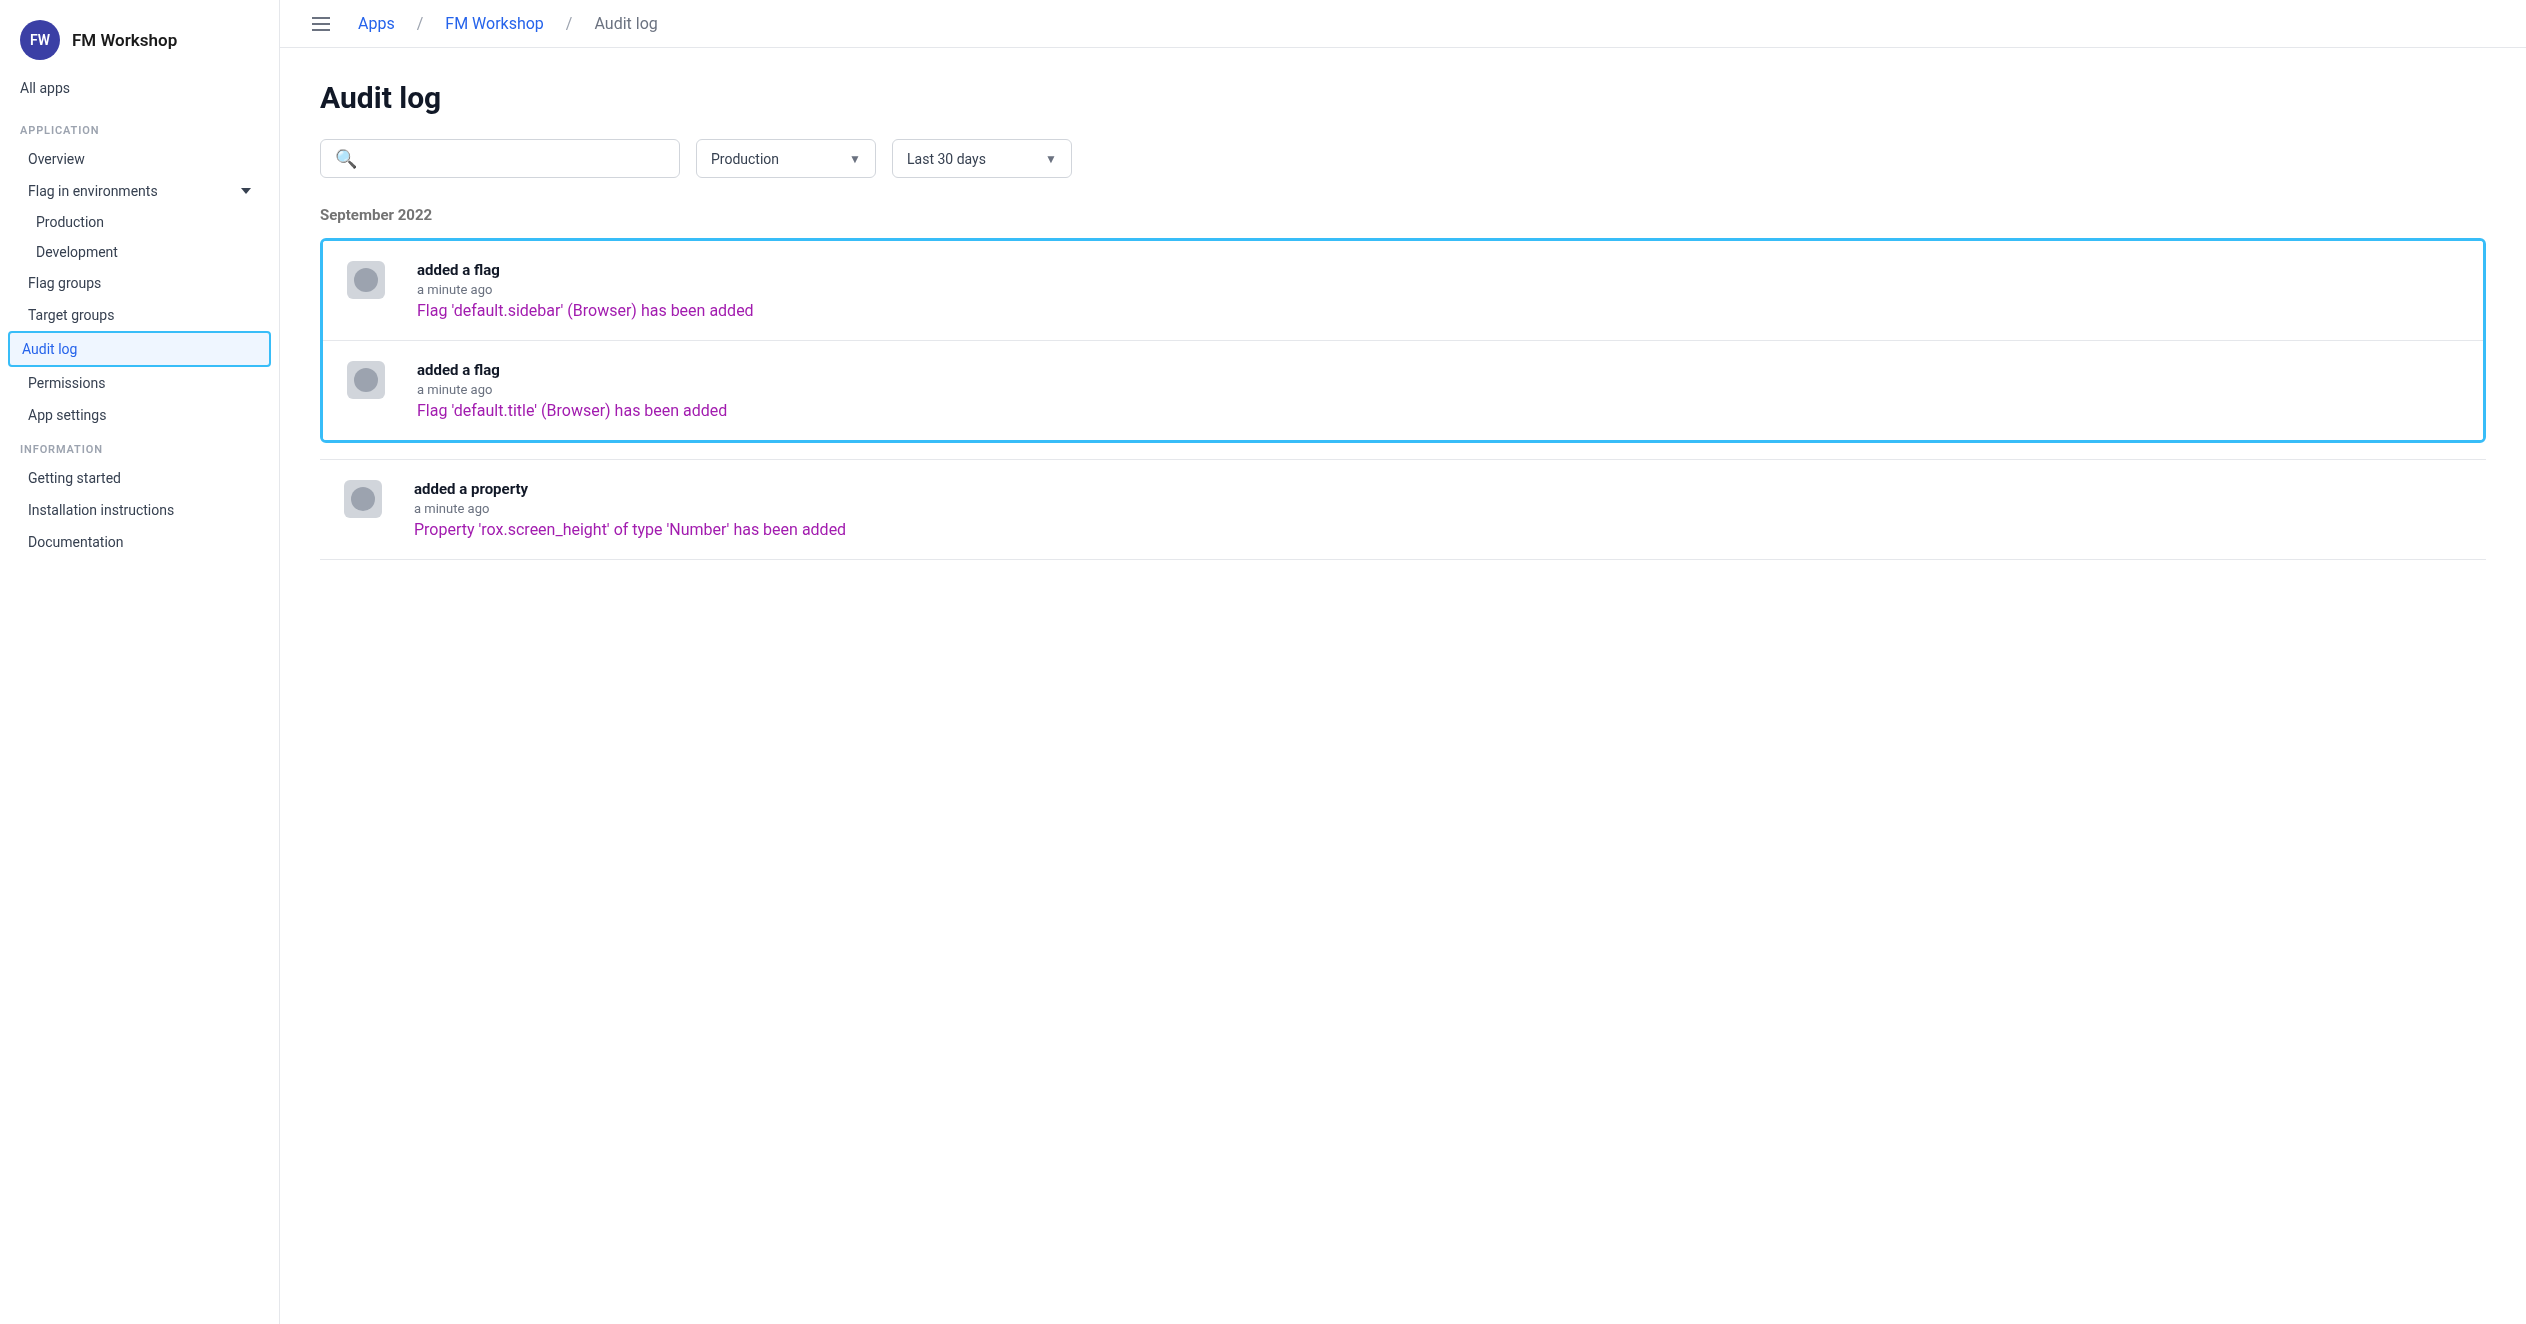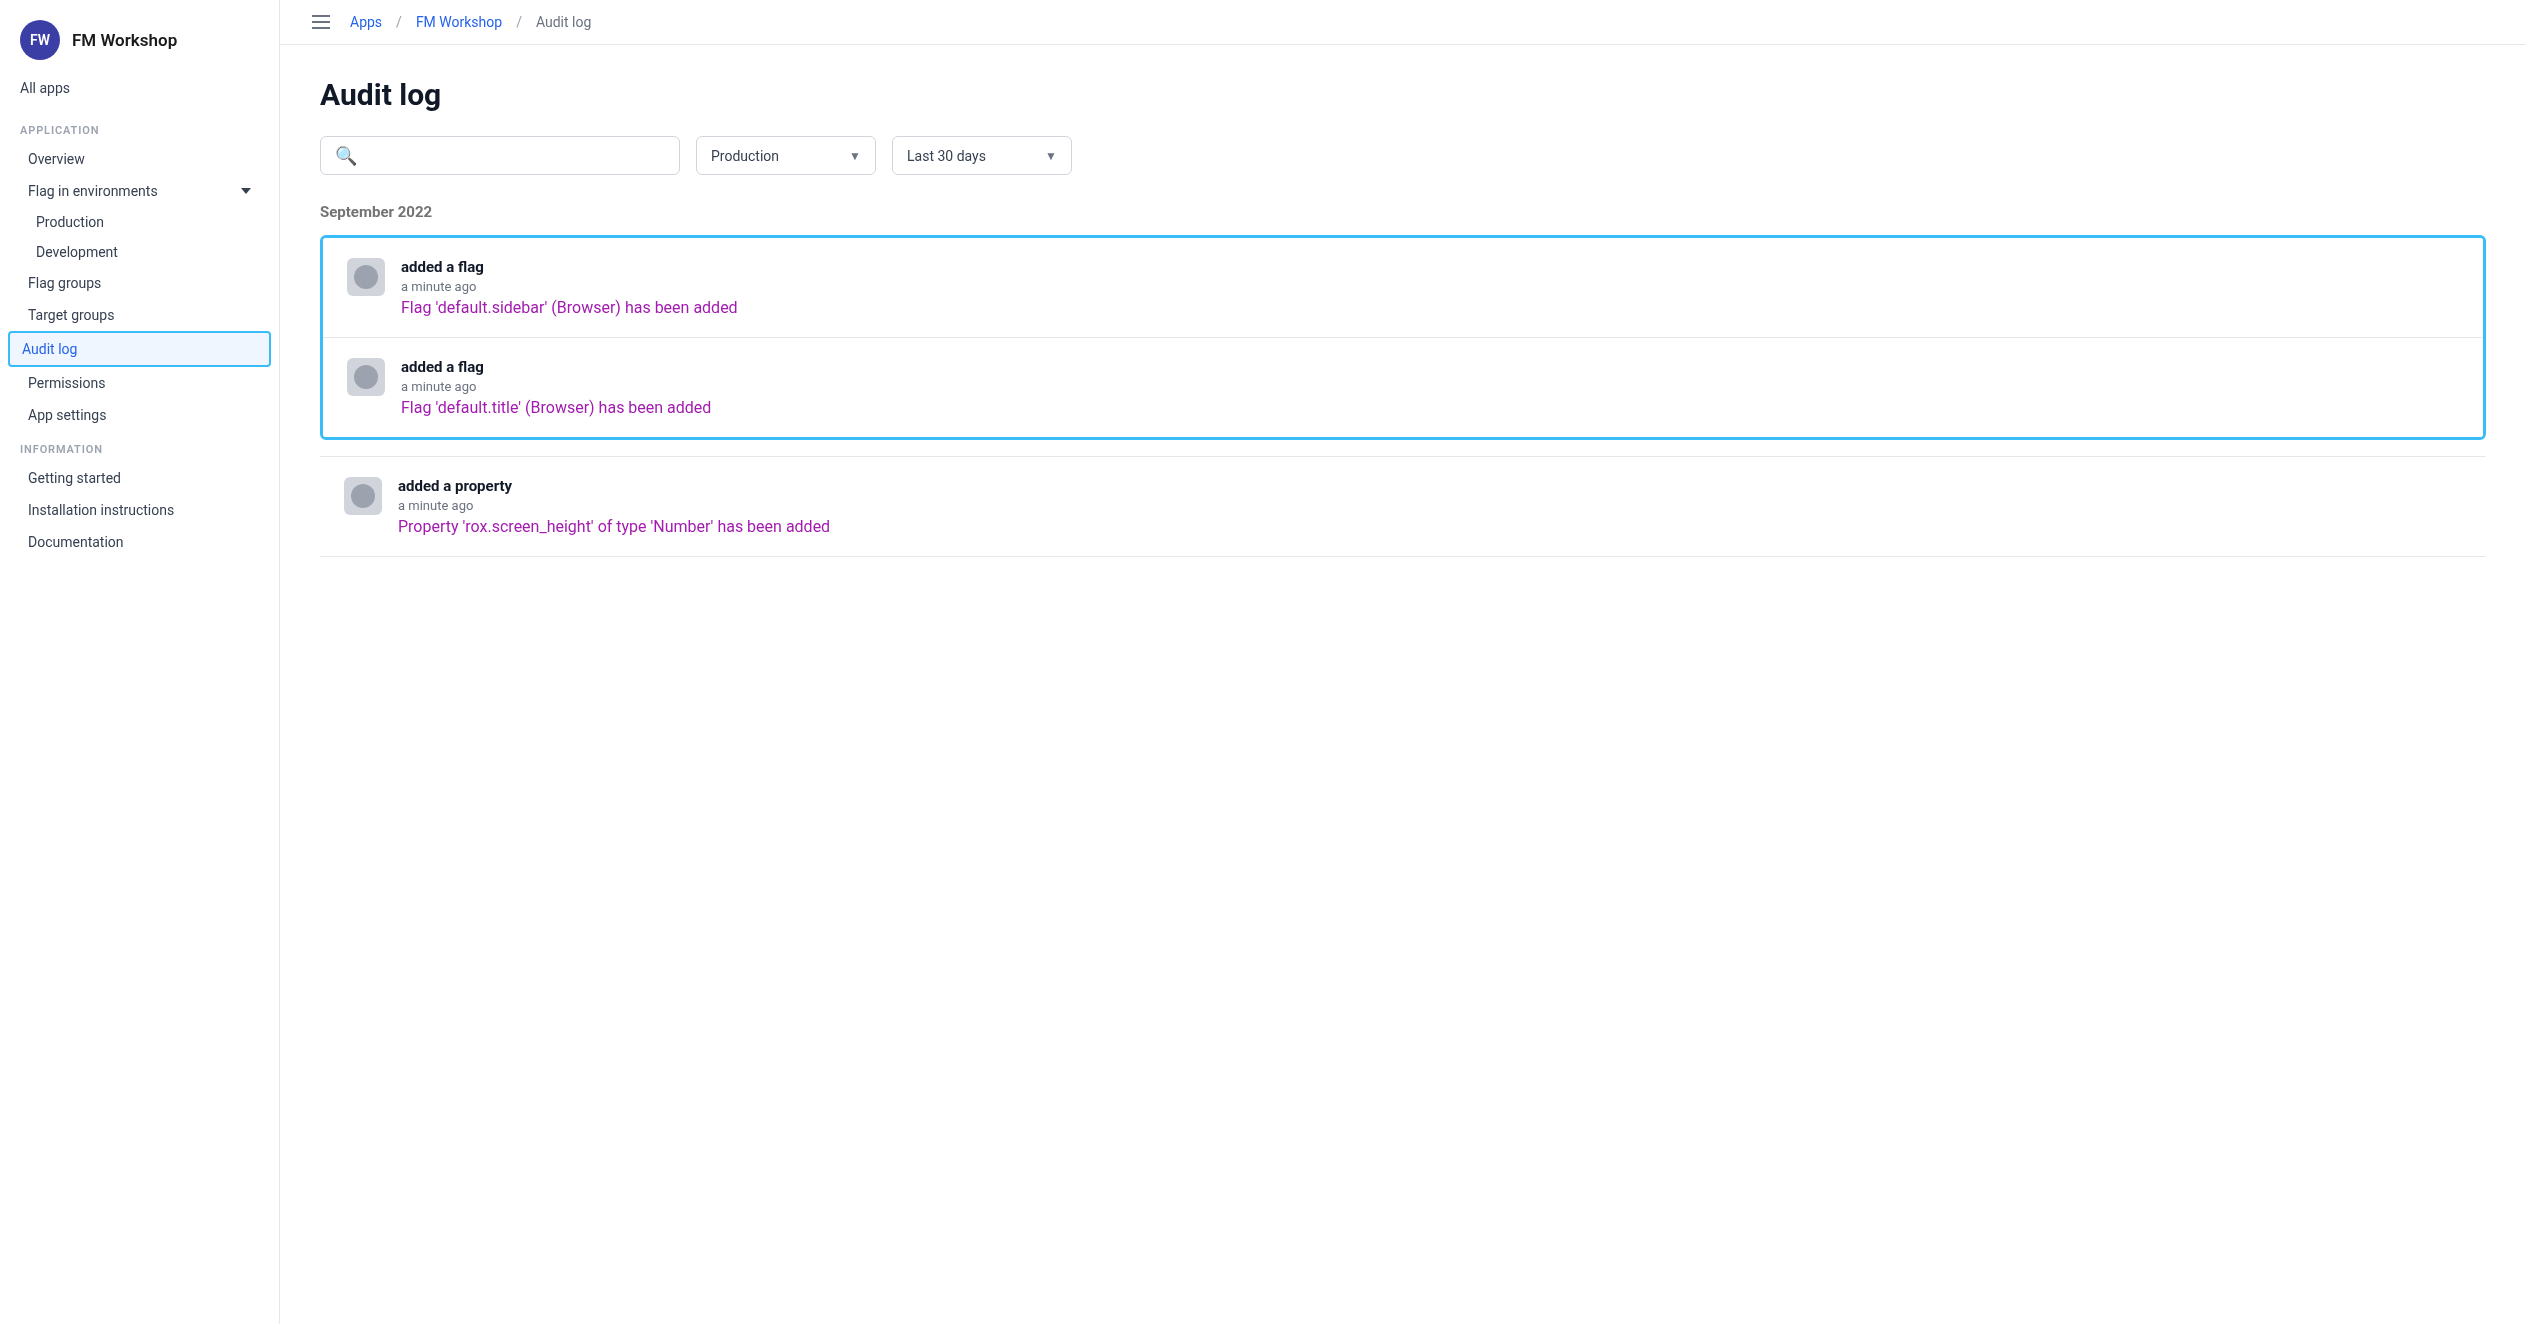--- a/index.html
+++ b/index.html
@@ -106,22 +106,22 @@
       display: flex;
       flex-direction: column;
       overflow: hidden;
     }
 
     .topbar {
       border-bottom: 1px solid #e5e7eb;
       padding: 14px 32px;
       display: flex;
       align-items: center;
-      gap: 12px;
-      font-size: 14px;
+      gap: 20px;
+      font-size: 16px;
       color: #6b7280;
     }
 
     .topbar-menu-icon {
       display: flex;
       flex-direction: column;
       gap: 4px;
       cursor: pointer;
       margin-right: 8px;
     }
@@ -215,21 +215,21 @@
     .log-group {
       border: 3px solid #38bdf8;
       border-radius: 6px;
       margin-bottom: 16px;
       overflow: hidden;
     }
 
     .log-item {
       display: flex;
       align-items: flex-start;
-      gap: 16px;
+      gap: 32px;
       padding: 20px 24px;
       background: #fff;
     }
 
     .log-item + .log-item {
       border-top: 1px solid #e5e7eb;
     }
 
     .log-avatar {
       width: 38px;

